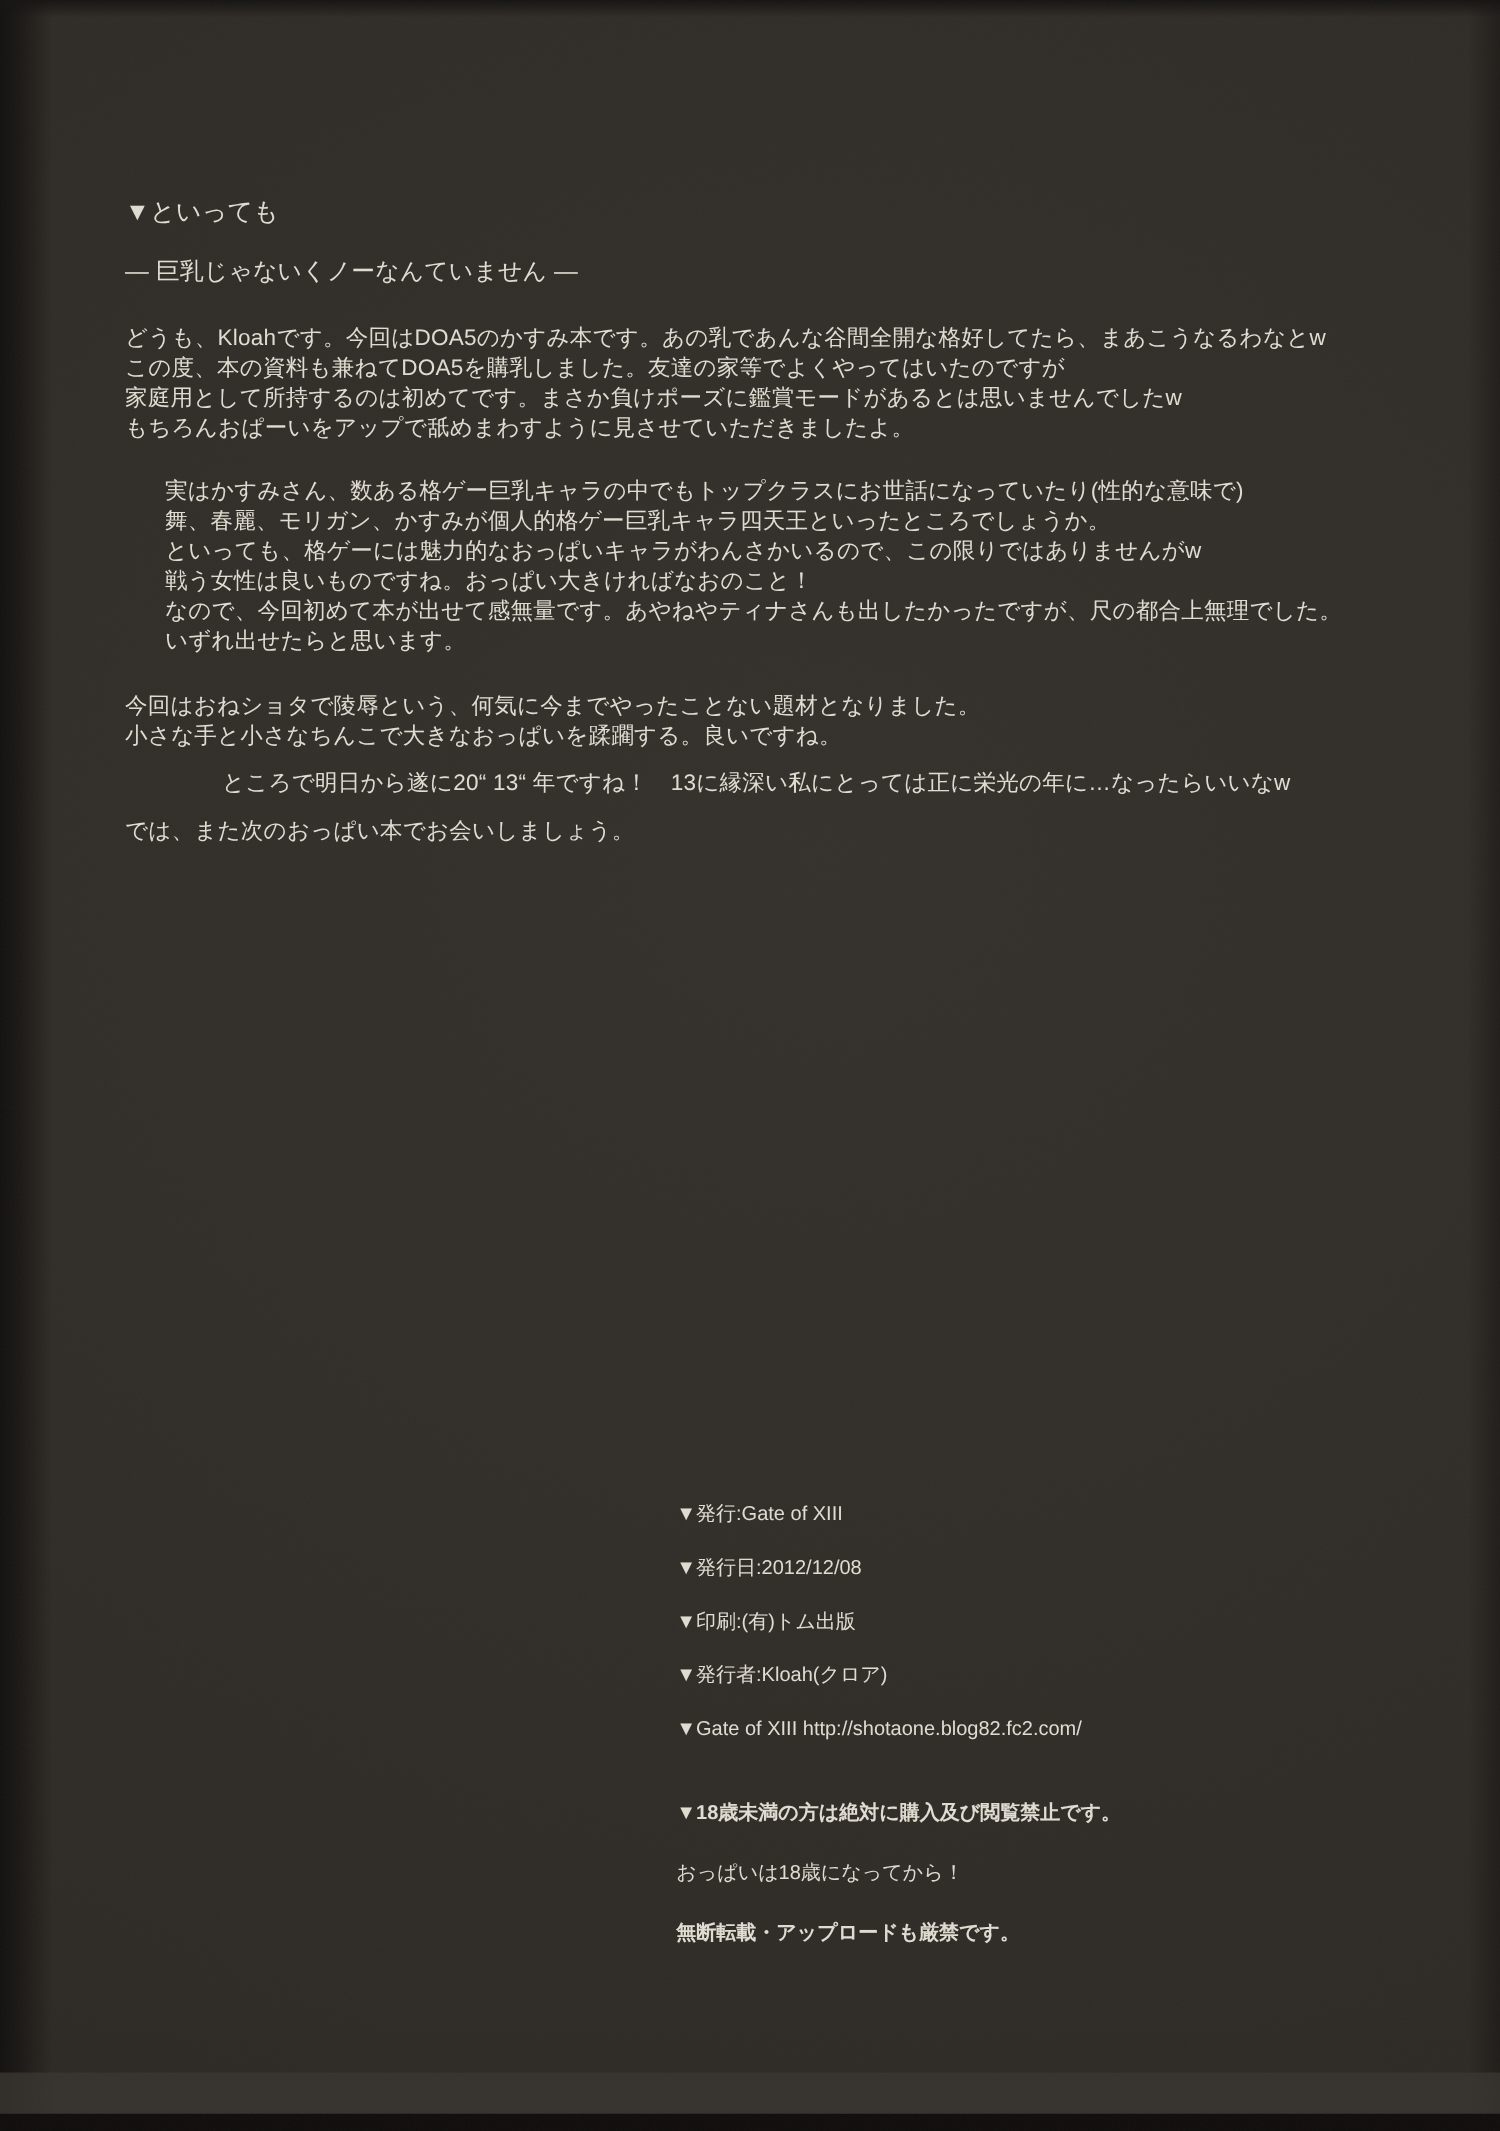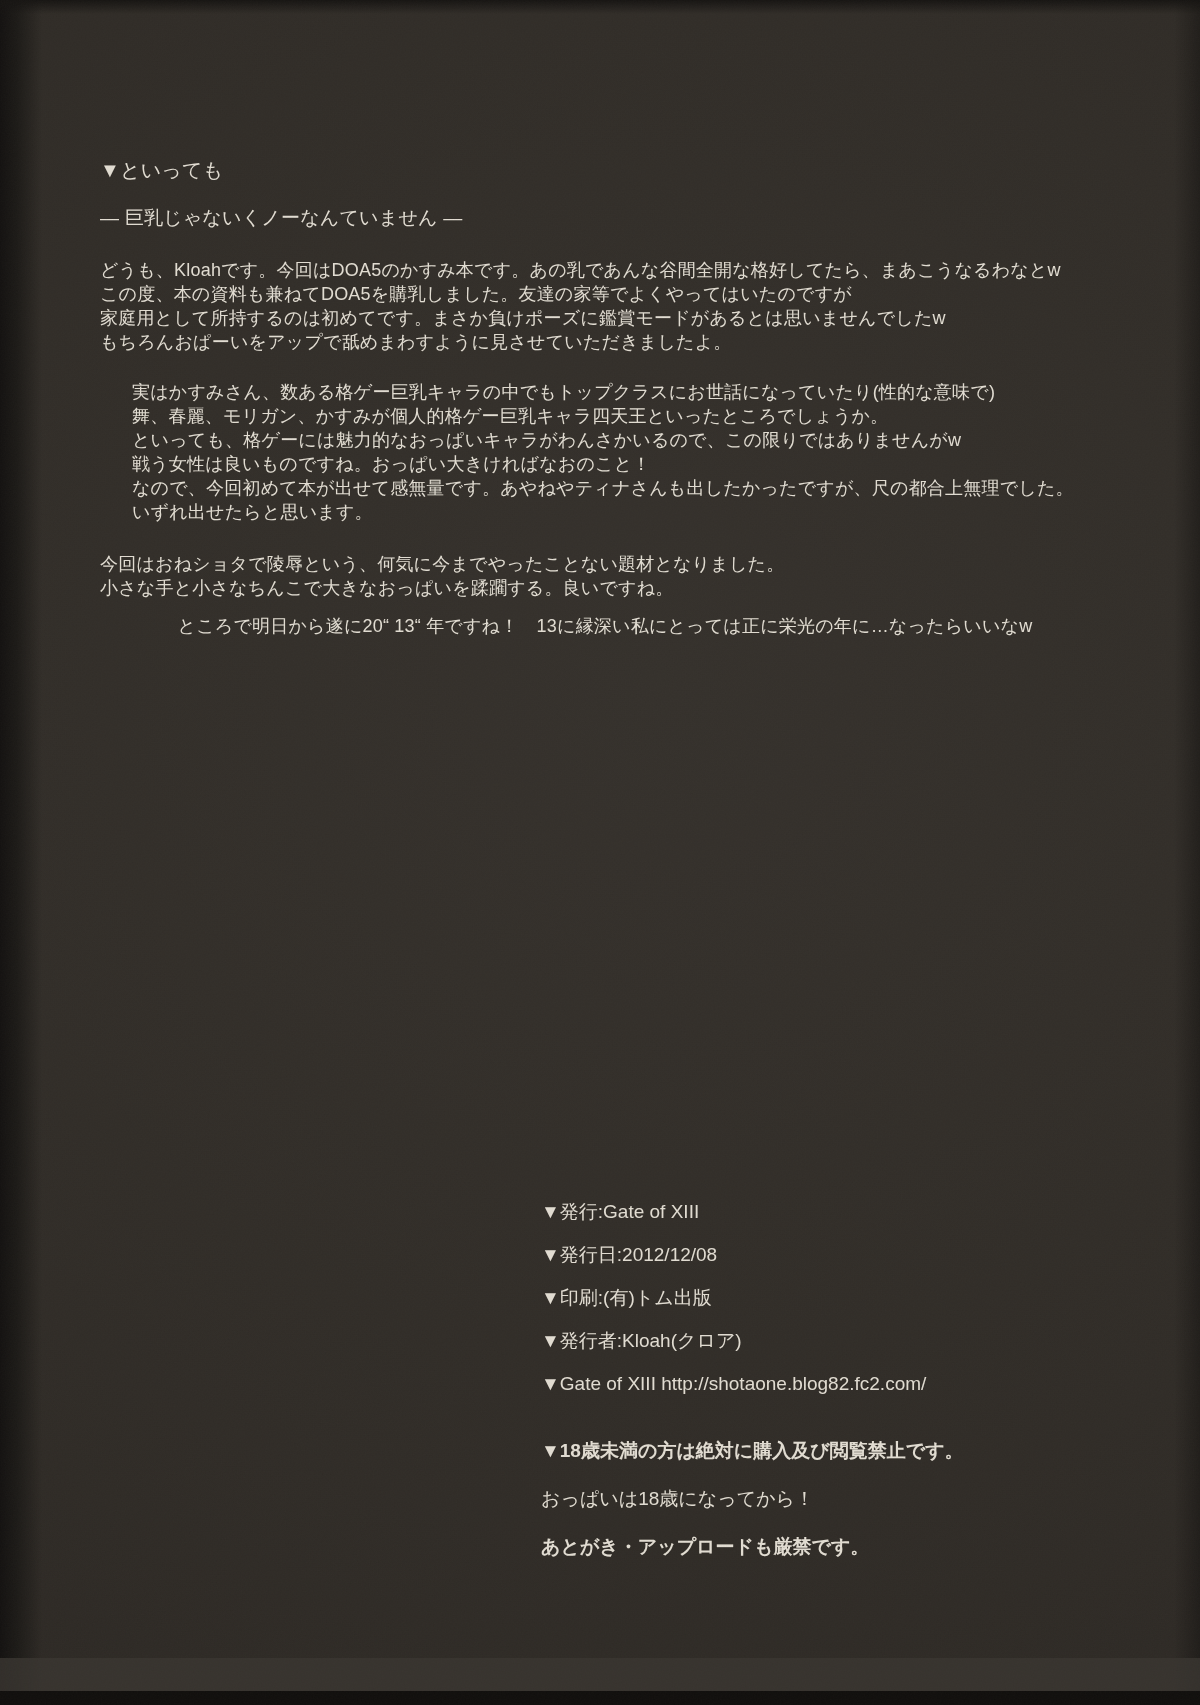--- a/index.html
+++ b/index.html
@@ -77,21 +77,21 @@
   .para.p2 { margin-bottom: 14px; }
   .para.p3 { margin-bottom: 14px; text-align: center; }
   .para.p4 { margin-bottom: 0; }
 
   
   .colophon {
     position: absolute;
     left: 541px;
     top: 1200px;
     width: 560px;
-    font-size: 19px;
+    font-size: 16px;
     line-height: 24px;
   }
   .colophon-entry {
     margin-bottom: 19px;
     white-space: pre-line;
   }
   .warning-block { margin-top: 0; }
   .warning-line { display: block; }
   .warning-bold { font-weight: bold; }
 </style>
@@ -109,32 +109,33 @@
 もちろんおぱーいをアップで舐めまわすように見させていただきましたよ。</p>
     <p class="para p1">実はかすみさん、数ある格ゲー巨乳キャラの中でもトップクラスにお世話になっていたり(性的な意味で)
 舞、春麗、モリガン、かすみが個人的格ゲー巨乳キャラ四天王といったところでしょうか。
 といっても、格ゲーには魅力的なおっぱいキャラがわんさかいるので、この限りではありませんがw
 戦う女性は良いものですね。おっぱい大きければなおのこと！
 なので、今回初めて本が出せて感無量です。あやねやティナさんも出したかったですが、尺の都合上無理でした。
 いずれ出せたらと思います。</p>
     <p class="para p2">今回はおねショタで陵辱という、何気に今までやったことない題材となりました。
 小さな手と小さなちんこで大きなおっぱいを蹂躙する。良いですね。</p>
     <p class="para p3">ところで明日から遂に20“ 13“ 年ですね！　13に縁深い私にとっては正に栄光の年に…なったらいいなw</p>
+    <p class="para p4">では、また次のおっぱい本でお会いしましょう。</p>
   </div>
 
   <div class="colophon">
     <div class="colophon-entry">▼発行:Gate of XIII</div>
     <div class="colophon-entry">▼発行日:2012/12/08</div>
     <div class="colophon-entry">▼印刷:(有)トム出版</div>
     <div class="colophon-entry">▼発行者:Kloah(クロア)</div>
     <div class="colophon-entry">▼Gate of XIII  http://shotaone.blog82.fc2.com/</div>
     <div class="colophon-entry warning-block">
       <span class="warning-line warning-bold">▼18歳未満の方は絶対に購入及び閲覧禁止です。</span>
       <span class="warning-line">おっぱいは18歳になってから！</span>
-      <span class="warning-line warning-bold">あとがき・アップロードも厳禁です。</span>
+      <span class="warning-line warning-bold">無断転載・アップロードも厳禁です。</span>
     </div>
   </div>
 
   <div class="edge-left"></div>
   <div class="edge-top"></div>
   <div class="edge-right"></div>
   <div class="band-bottom-light"></div>
   <div class="edge-bottom"></div>
   <svg class="grain" xmlns="http://www.w3.org/2000/svg">
     <filter id="grainNoise">

